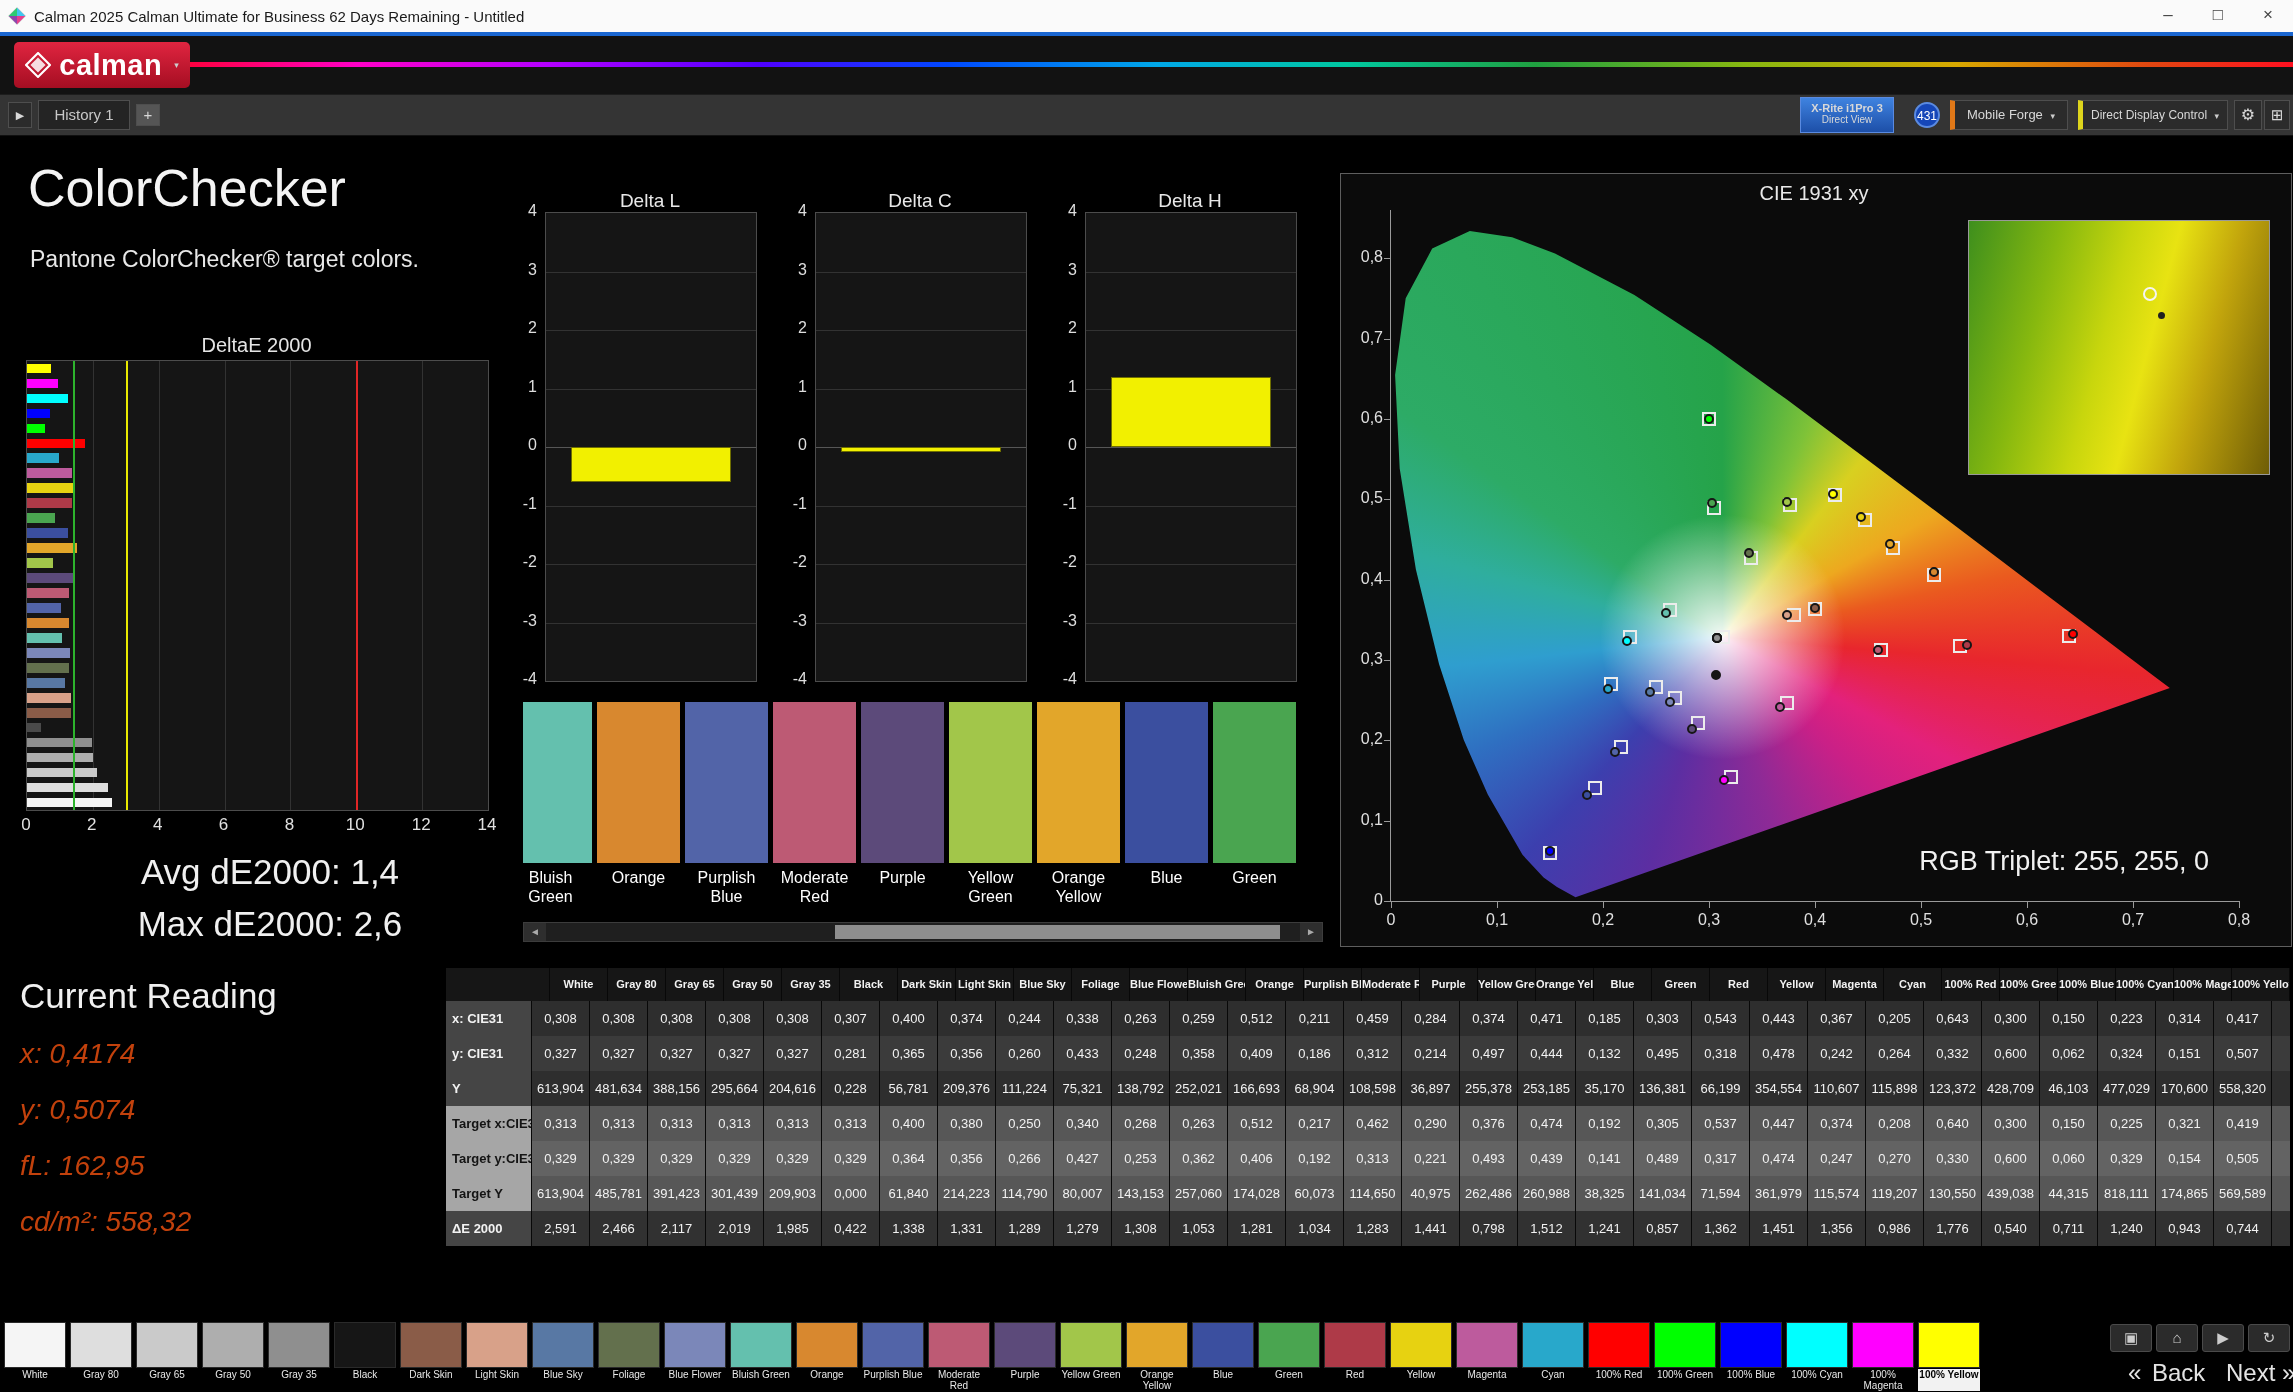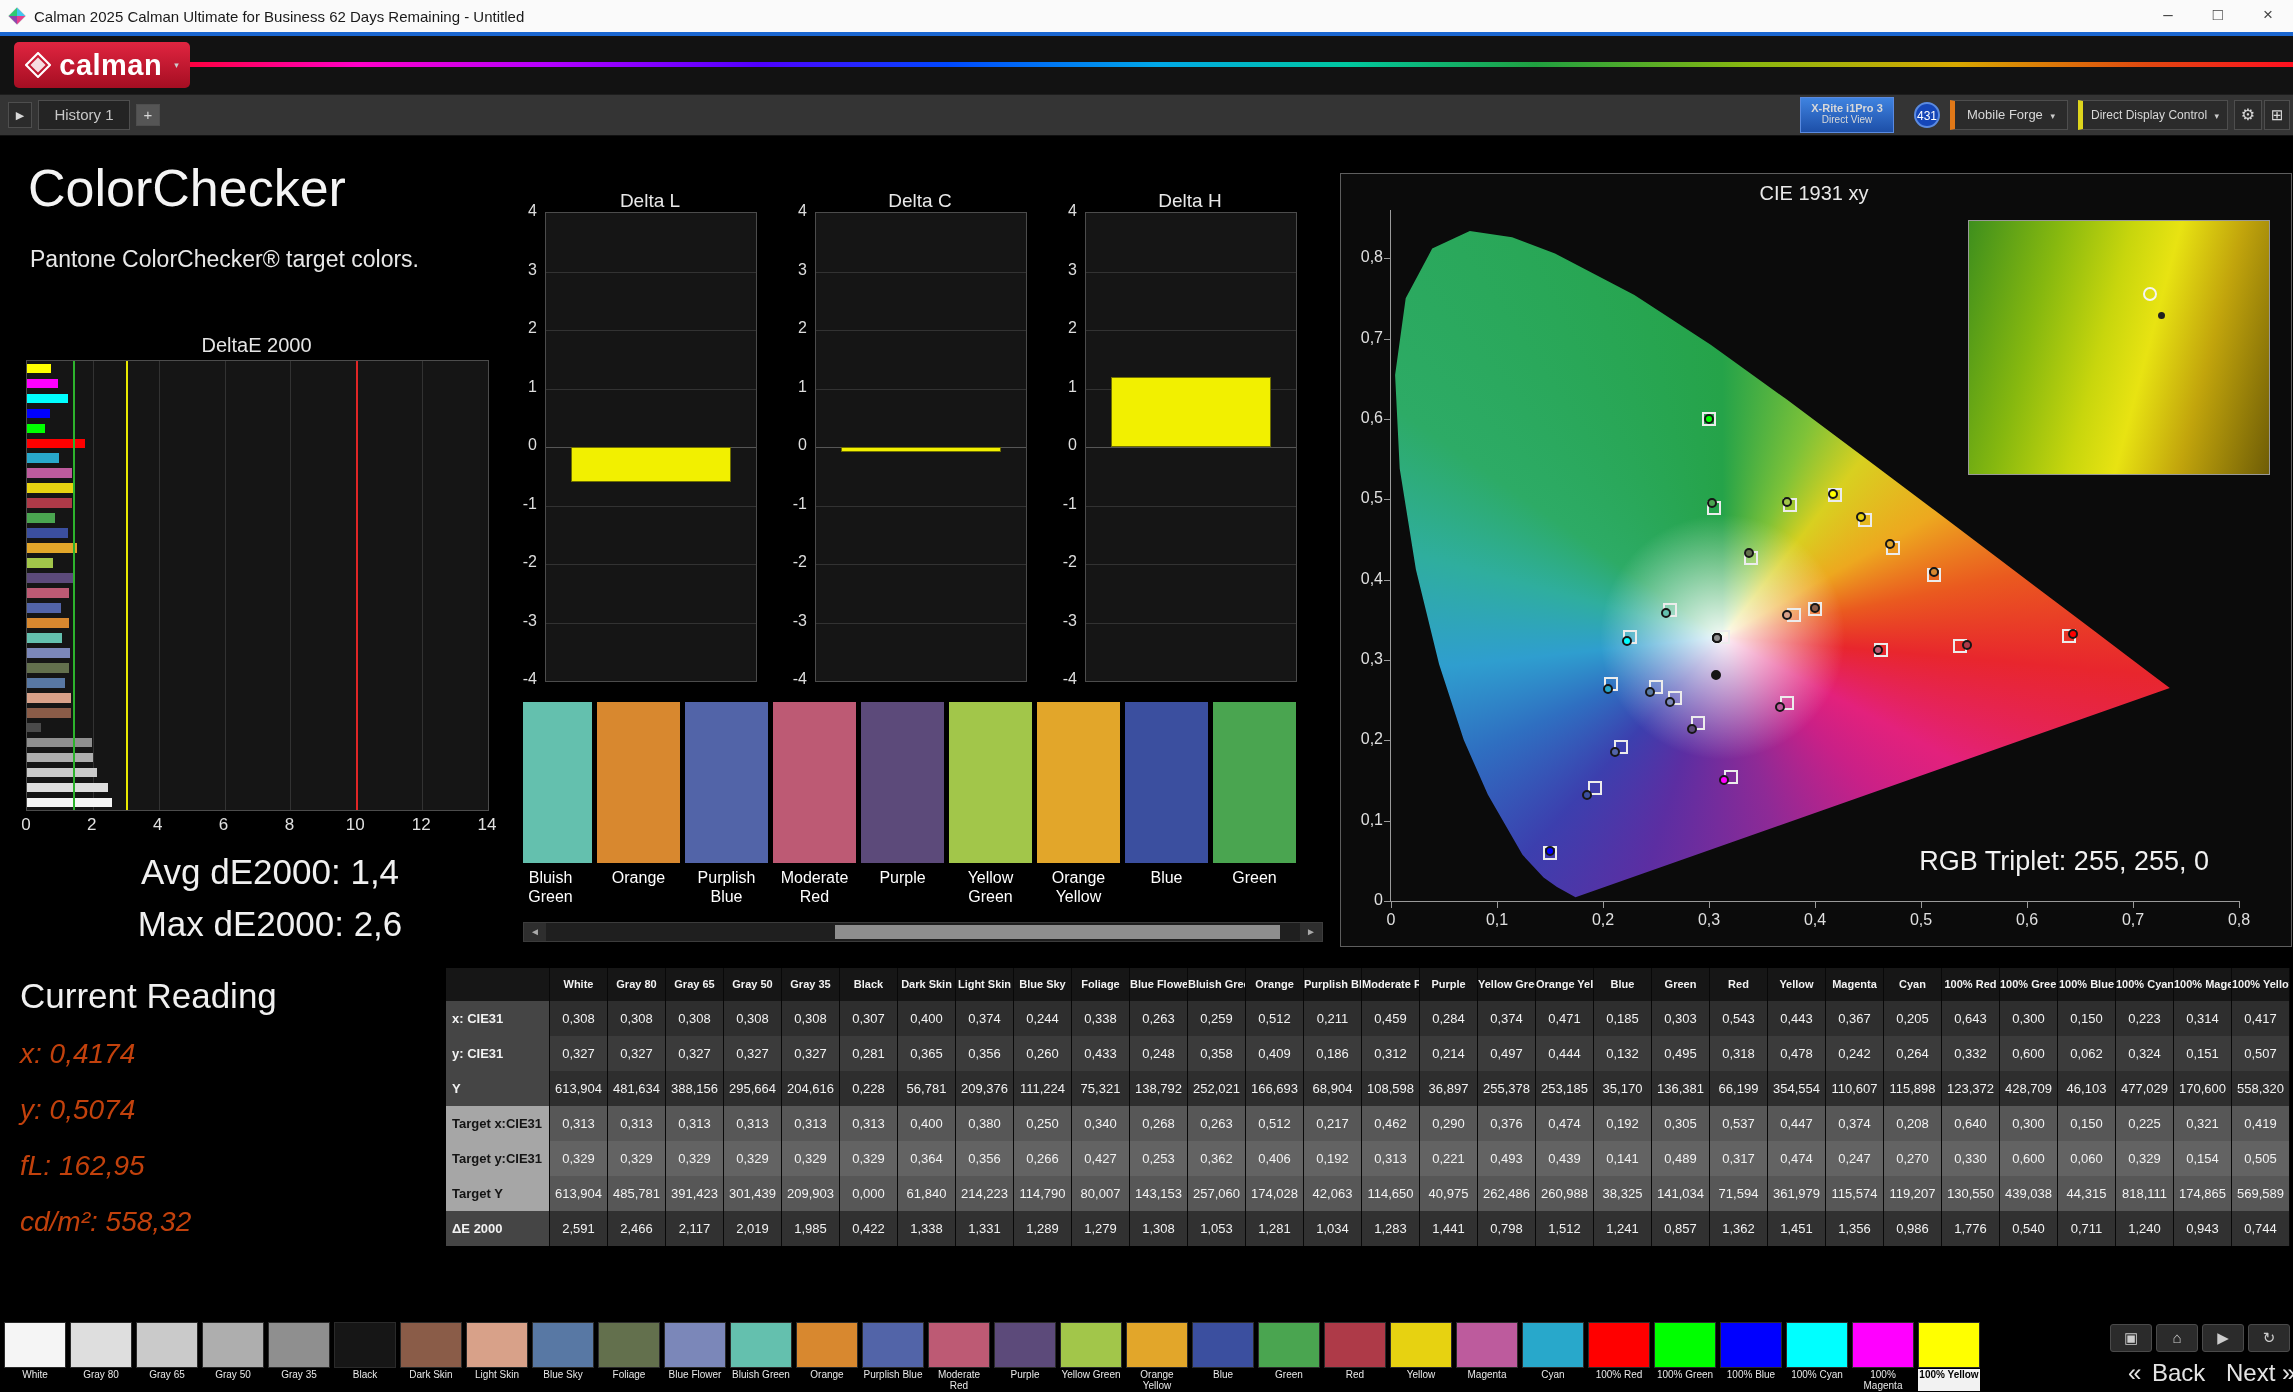--- a/index.html
+++ b/index.html
@@ -98,21 +98,21 @@
 
   
   #data-table{left:446px;top:968px;}
   .trow{display:flex;height:35px;line-height:35px;}
   .trow.thead{height:33px;line-height:33px;background:#161616;}
   .tcell{flex:none;text-align:center;font-size:13px;color:#f2f2f2;border-right:1px solid #080808;
          overflow:hidden;white-space:nowrap;box-sizing:border-box;}
   .corner{width:104px;}
   .th{width:58px;font-weight:bold;font-size:11px;}
   .td{width:58px;}
-  .tlabel{width:104px;font-weight:bold;text-align:left;padding-left:6px;background:#454545;}
+  .tlabel{width:86px;font-weight:bold;text-align:left;padding-left:6px;background:#454545;}
   .tlabel.light{background:#a6a6a6;color:#141414;}
   .r0,.r2{background:#2e2e2e;}.r1{background:#3b3b3b;}
   .r3,.r5{background:#575757;}.r4{background:#636363;}.r6{background:#313131;}
 
   
   #patch-bar{left:0;top:1322px;width:1988px;height:70px;display:flex;padding-left:4px;box-sizing:border-box;}
   .pitem{width:62px;margin-right:4px;flex:none;}
   .pblock{height:46px;border:1px solid #2a2a2a;box-sizing:border-box;}
   .plabel{height:22px;margin-top:1px;font-size:10px;line-height:11px;color:#e8e8e8;text-align:center;overflow:hidden;}
   .plabel.selected{background:#f2f2f2;color:#000;font-weight:bold;}
@@ -670,21 +670,21 @@
       <div class="tcell td">301,439</div>
       <div class="tcell td">209,903</div>
       <div class="tcell td">0,000</div>
       <div class="tcell td">61,840</div>
       <div class="tcell td">214,223</div>
       <div class="tcell td">114,790</div>
       <div class="tcell td">80,007</div>
       <div class="tcell td">143,153</div>
       <div class="tcell td">257,060</div>
       <div class="tcell td">174,028</div>
-      <div class="tcell td">42,063</div>
+      <div class="tcell td">60,073</div>
       <div class="tcell td">114,650</div>
       <div class="tcell td">40,975</div>
       <div class="tcell td">262,486</div>
       <div class="tcell td">260,988</div>
       <div class="tcell td">38,325</div>
       <div class="tcell td">141,034</div>
       <div class="tcell td">71,594</div>
       <div class="tcell td">361,979</div>
       <div class="tcell td">115,574</div>
       <div class="tcell td">119,207</div>

